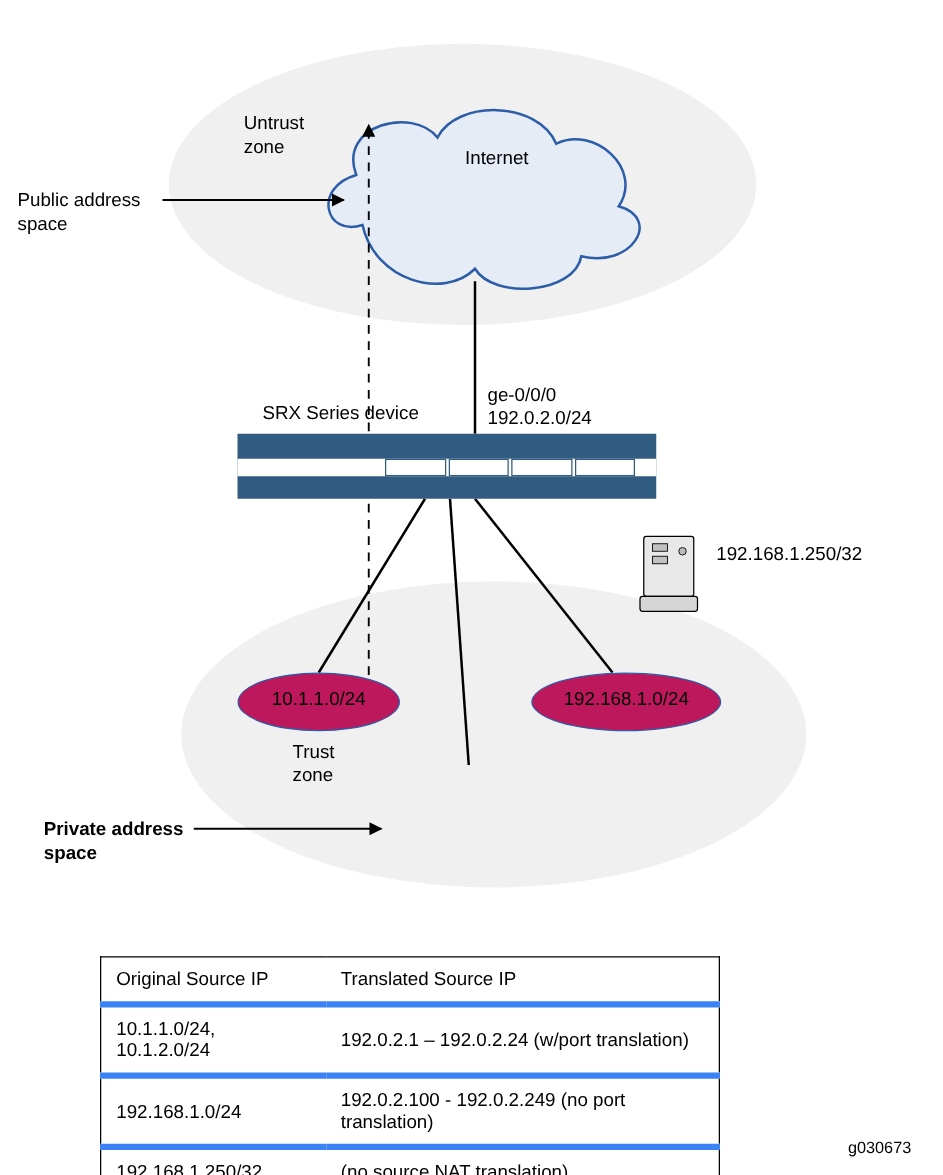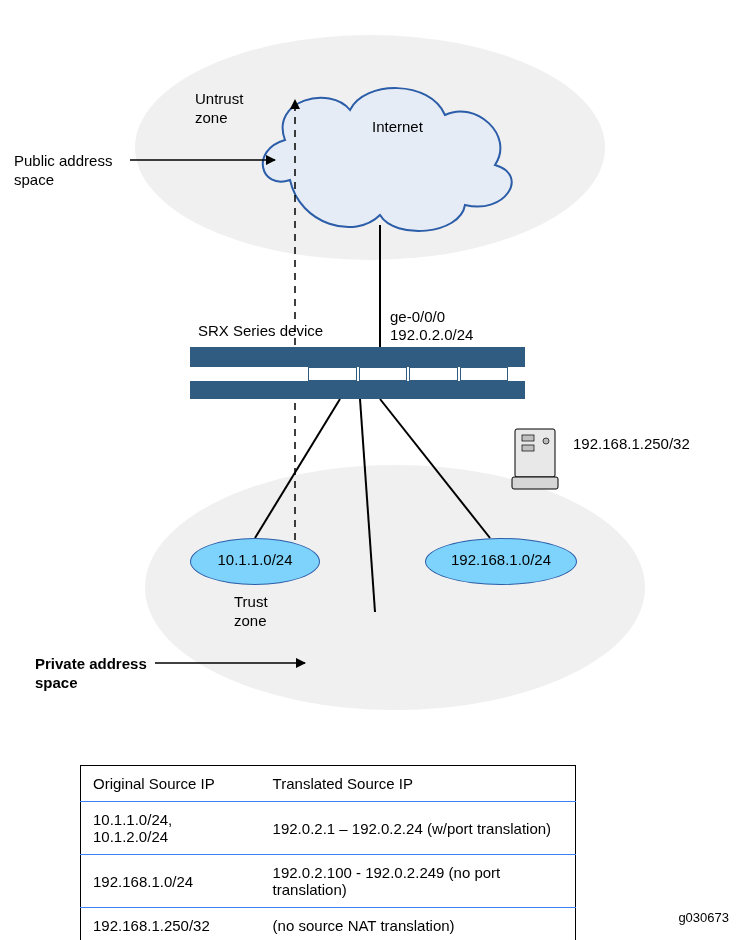--- a/index.html
+++ b/index.html
@@ -80,21 +80,21 @@
     border: 1px solid #315c81;
     background: transparent;
     box-sizing: border-box;
   }
 
   
   .subnet {
     position: absolute;
     border: 1.5px solid #2b5da8;
     border-radius: 50%;
-    background: #7dd3fc;
+    background: #be185d;
     text-align: center;
     line-height: 42px;
     width: 128px;
     height: 45px;
     color: #000;
   }
 
   
   .server {
     position: absolute;
@@ -118,21 +118,21 @@
   .nat-table {
     position: absolute;
     left: 80px;
     top: 765px;
     width: 496px;
     border: 1px solid #000;
     border-collapse: collapse;
     font-size: 15px;
   }
   .nat-table th, .nat-table td {
-    border-top: 1px solid #3b82f6;
+    border-top: 5px solid #3b82f6;
     padding: 9px 12px;
     text-align: left;
     font-weight: normal;
   }
   .nat-table tr:first-child th { border-top: none; }
 
   .imgid {
     position: absolute;
     right: 25px;
     bottom: 15px;
@@ -181,21 +181,21 @@
     <line x1="360" y1="399" x2="375" y2="612" stroke="#000" stroke-width="2"></line>
     <line x1="380" y1="399" x2="490" y2="538" stroke="#000" stroke-width="2"></line>
   </svg>
 
   <span class="label" style="left:372px; top:118px;">Internet</span>
 
   <span class="label multiline tight" style="left:195px; top:90px;">Untrust<br>zone</span>
 
   <span class="label multiline tight" style="left:14px; top:152px;">Public address<br>space</span>
 
-  <span class="label" style="left:198px; top:322px;">SRX Series device</span>
+  <span class="label" style="left:210px; top:322px;">SRX Series device</span>
 
   <span class="label tight" style="left:390px; top:308px;">ge-0/0/0</span>
   <span class="label tight" style="left:390px; top:326px;">192.0.2.0/24</span>
 
   <div class="device">
     <div class="device-ports">
       <span></span>
         <span></span>
         <span></span>
         <span></span>

